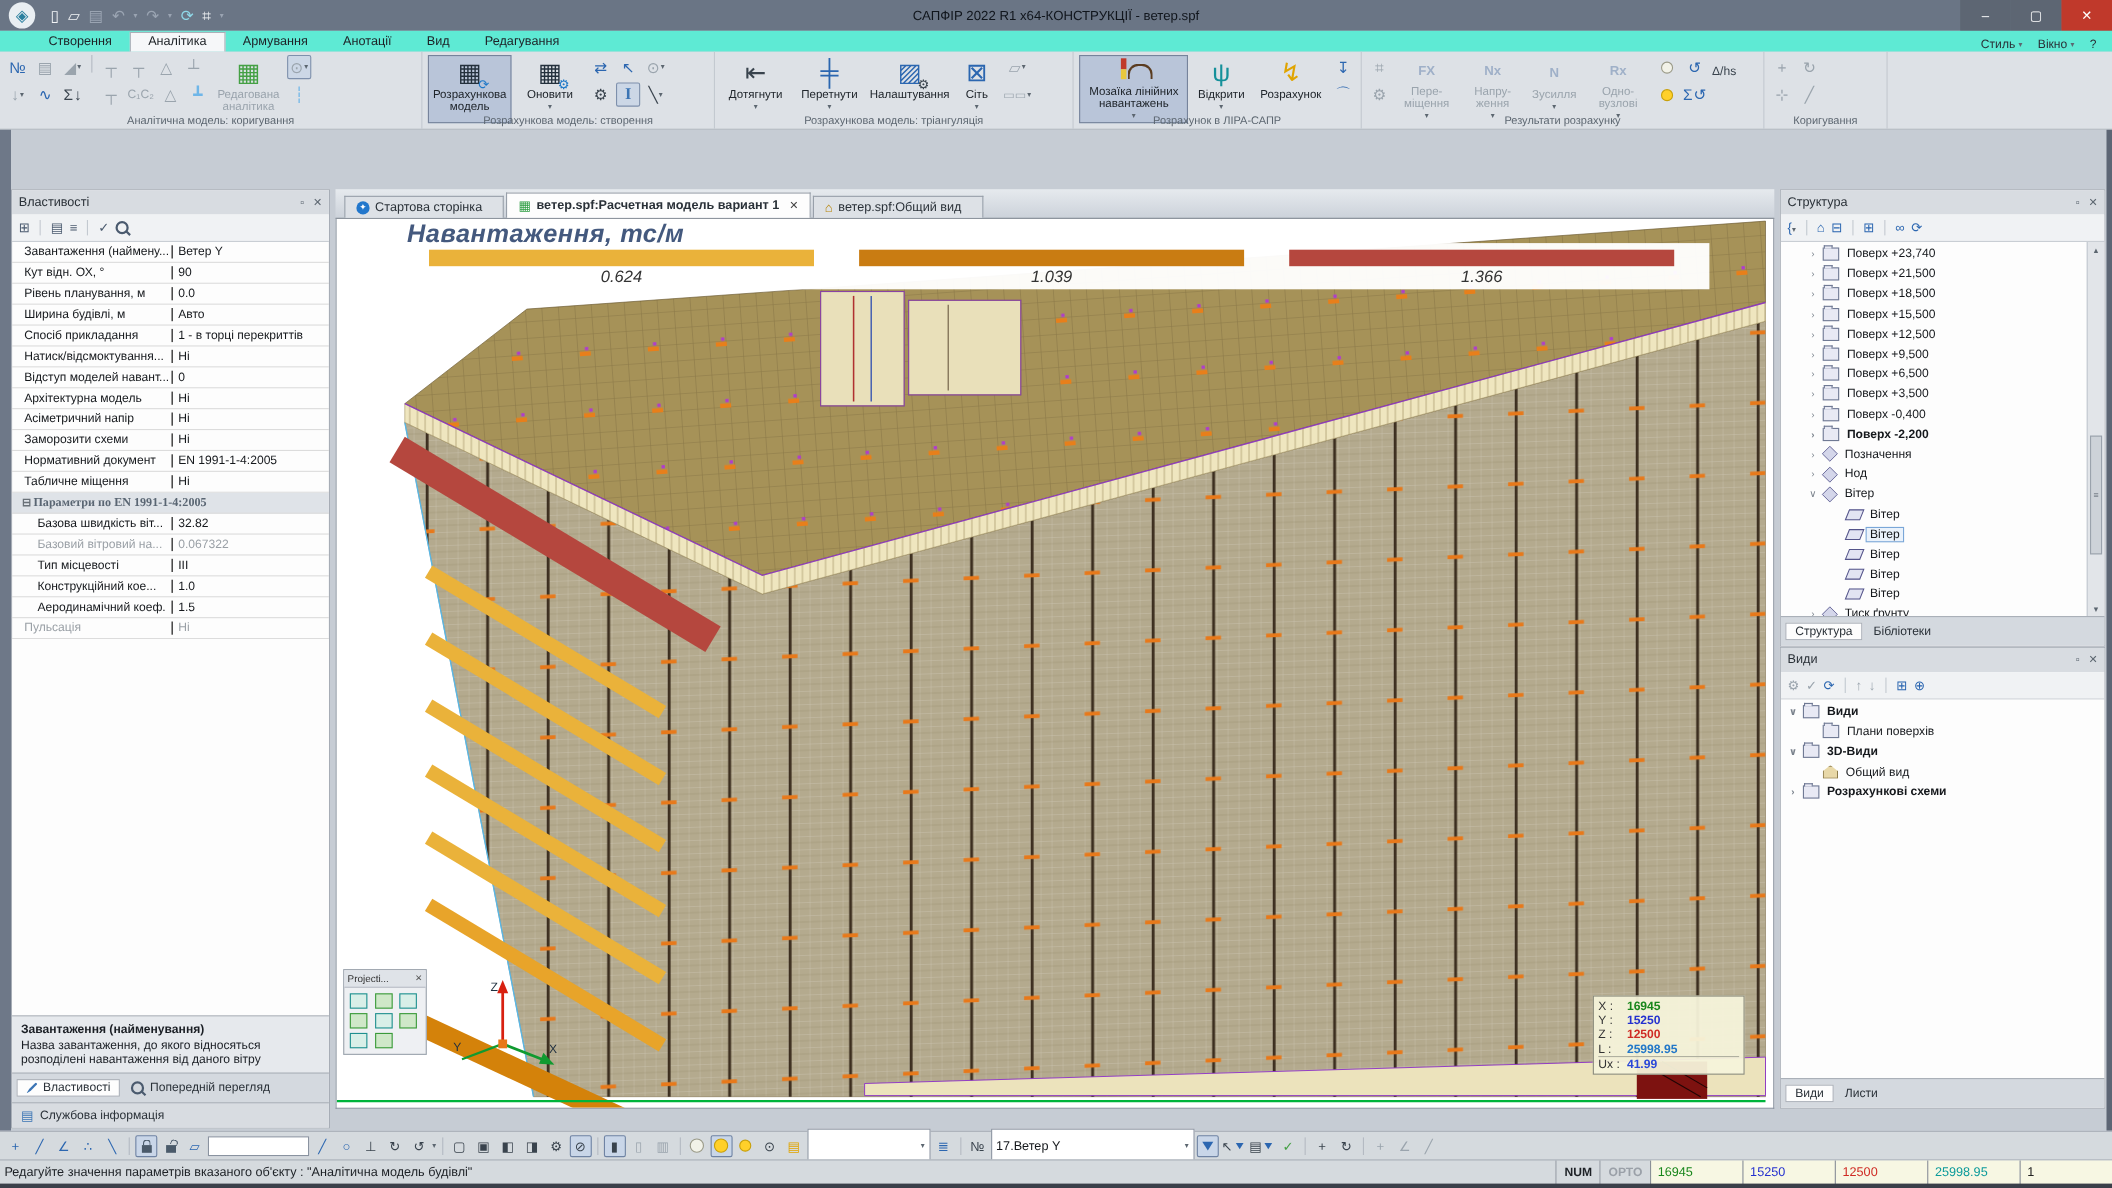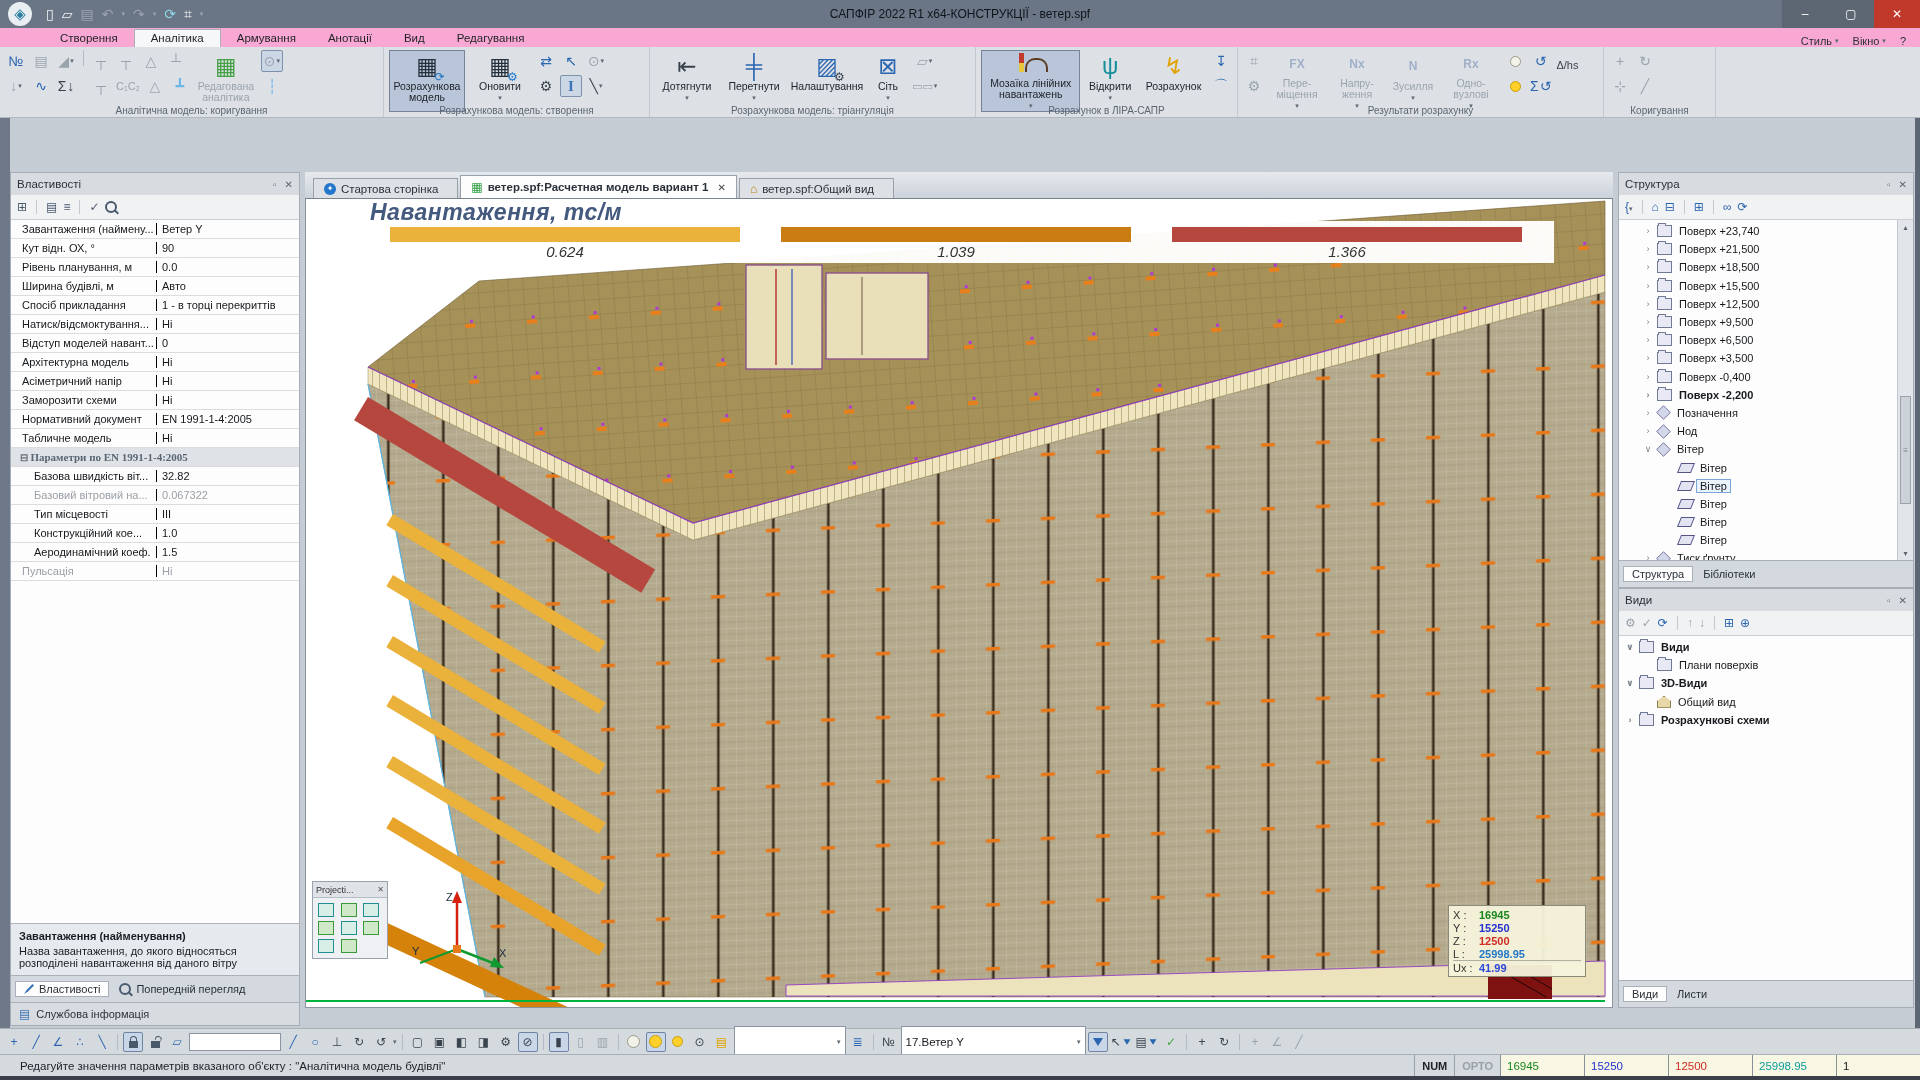--- a/index.html
+++ b/index.html
@@ -16,22 +16,22 @@
   .qat .qi{color:#f2f4f6;cursor:default;}
   .qat .qi.dim{color:#9aa4b2;}
   .qat .qi.teal{color:#8fd8e8;}
   #wtitle{position:absolute;left:0;right:0;text-align:center;font-size:12px;color:#10151c;pointer-events:none;}
   #wincontrols{margin-left:auto;display:flex;height:28px;}
   .wbtn{width:46px;height:28px;display:flex;align-items:center;justify-content:center;
     color:#fff;font-size:12px;background:#5d6673;}
   .wbtn.close{background:#c0392b;}
 
   
-  #ribbontabs{position:absolute;top:28px;left:0;width:100%;height:19px;background:#f9a8d4;
-    display:flex;align-items:flex-end;padding-left:44px;box-sizing:border-box;font-size:11.5px;color:#1d2126;}
+  #ribbontabs{position:absolute;top:28px;left:0;width:100%;height:19px;background:#5eead4;
+    display:flex;align-items:flex-end;padding-left:28px;box-sizing:border-box;font-size:11.5px;color:#1d2126;}
   .rtab{padding:2px 16px 3px;cursor:default;}
   .rtab.active{background:#f6f7f9;border:1px solid #aab0b8;border-bottom:none;}
   #menus-right{margin-left:auto;display:flex;gap:14px;padding-right:14px;font-size:11px;color:#2a3138;align-items:center;}
   .mnu{display:flex;gap:3px;align-items:center;}
   .caret{font-size:7px;color:#5c6670;}
 
   
   #ribbon{position:absolute;top:47px;left:0;width:100%;height:71px;background:#dde1e6;
     border-bottom:1px solid #b2b8c0;display:flex;box-sizing:border-box;}
   .rgroup{position:relative;display:flex;align-items:flex-start;gap:3px;
@@ -184,21 +184,21 @@
   .lampball.sm{width:9px;height:9px;}
   .lockic{display:inline-block;width:9px;height:7px;background:#4a5a6a;position:relative;margin-top:5px;}
   .lockic::before{content:"";position:absolute;top:-5px;left:1px;width:5px;height:4px;
     border:1.5px solid #4a5a6a;border-bottom:none;border-radius:4px 4px 0 0;}
   .lockic.open::before{left:4px;transform:rotate(18deg);}
   .funnel{width:0;height:0;border-left:5px solid transparent;border-right:5px solid transparent;
     border-top:8px solid #2b66b0;display:inline-block;}
 
   #statusbar{position:absolute;left:0;top:1054px;width:1920px;height:22px;background:#d5dade;
     border-top:1px solid #aab0b8;display:flex;align-items:stretch;}
-  #smsg{flex:1;display:flex;align-items:center;padding-left:20px;font-size:11.5px;color:#1d2126;text-align:right;}
+  #smsg{flex:1;display:flex;align-items:center;padding-left:4px;font-size:11.5px;color:#1d2126;text-align:right;}
   .sind{display:flex;align-items:center;padding:0 7px;border-left:1px solid #9aa0a8;font-size:11px;font-weight:bold;color:#1d2126;}
   .sind.off{color:#9aa0a8;}
   .scell{width:84px;background:#f7f7e3;border-left:1px solid #8a9098;display:flex;align-items:center;
     padding-left:6px;font-size:11.5px;box-sizing:border-box;}
   #bottomstrip{position:absolute;left:0;top:1076px;width:1920px;height:4px;background:#3a3f49;}
   #rstrip{position:absolute;top:118px;right:0;width:5px;height:910px;background:#5d6675;}
 </style>
 </head>
 <body>
 
@@ -547,21 +547,21 @@
           <span class="pname"><span class="gmark"></span><span>Заморозити схеми</span></span>
           <span class="pval">Ні</span>
         </div>
 
         <div class="prow">
           <span class="pname"><span class="gmark"></span><span>Нормативний документ</span></span>
           <span class="pval">EN 1991-1-4:2005</span>
         </div>
 
         <div class="prow">
-          <span class="pname"><span class="gmark"></span><span>Табличне модель</span></span>
+          <span class="pname"><span class="gmark"></span><span>Табличне міщення</span></span>
           <span class="pval">Ні</span>
         </div>
 
         <div class="prow group">
           <span class="pname"><span class="gmark">⊟</span><span>Параметри по EN 1991-1-4:2005</span></span>
           <span class="pval"></span>
         </div>
 
         <div class="prow sub">
           <span class="pname"><span class="gmark"></span><span>Базова швидкість віт...</span></span>

